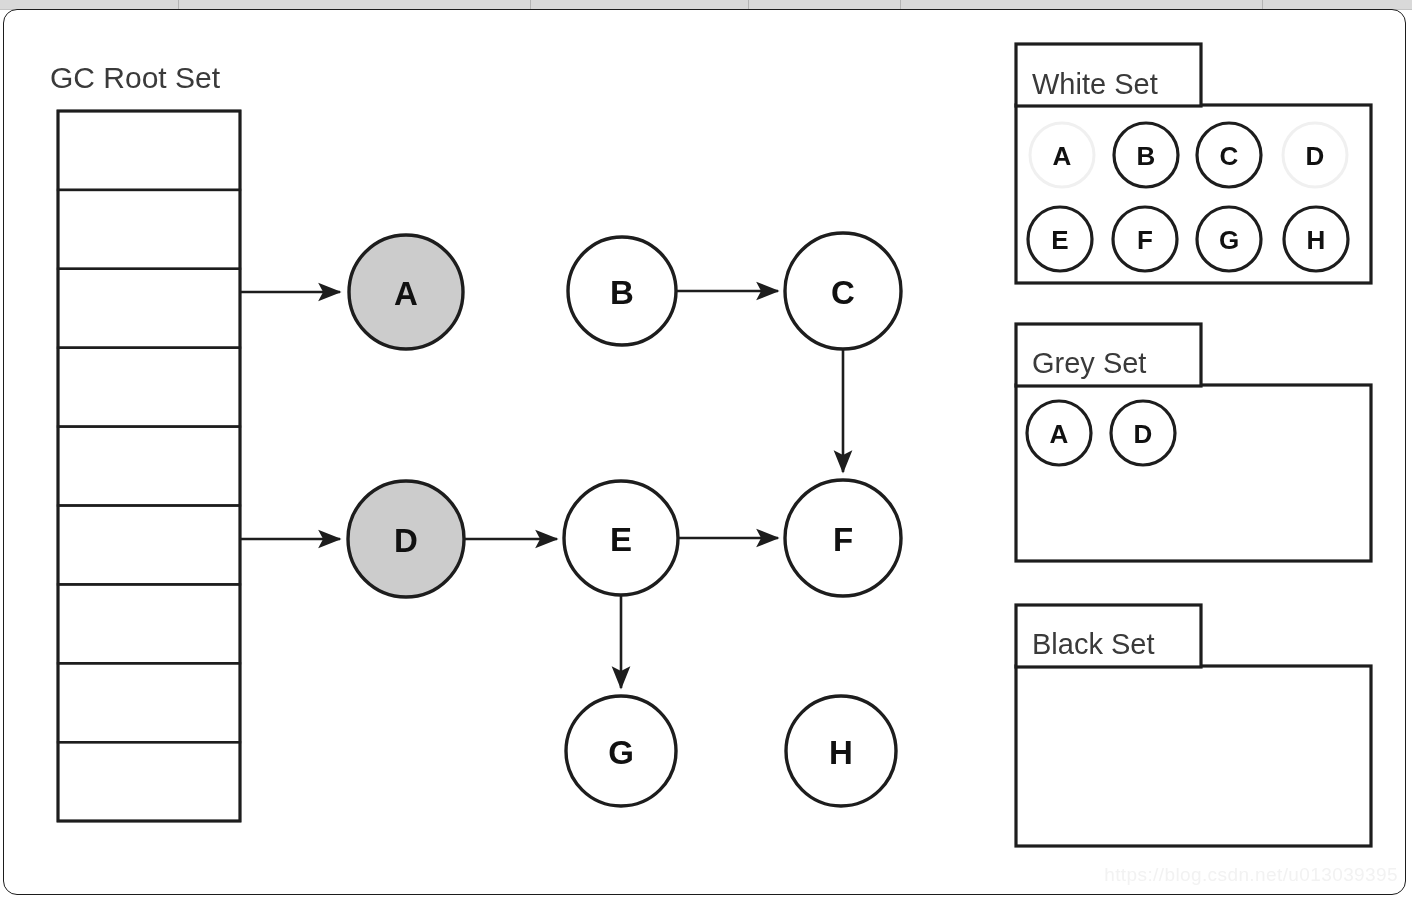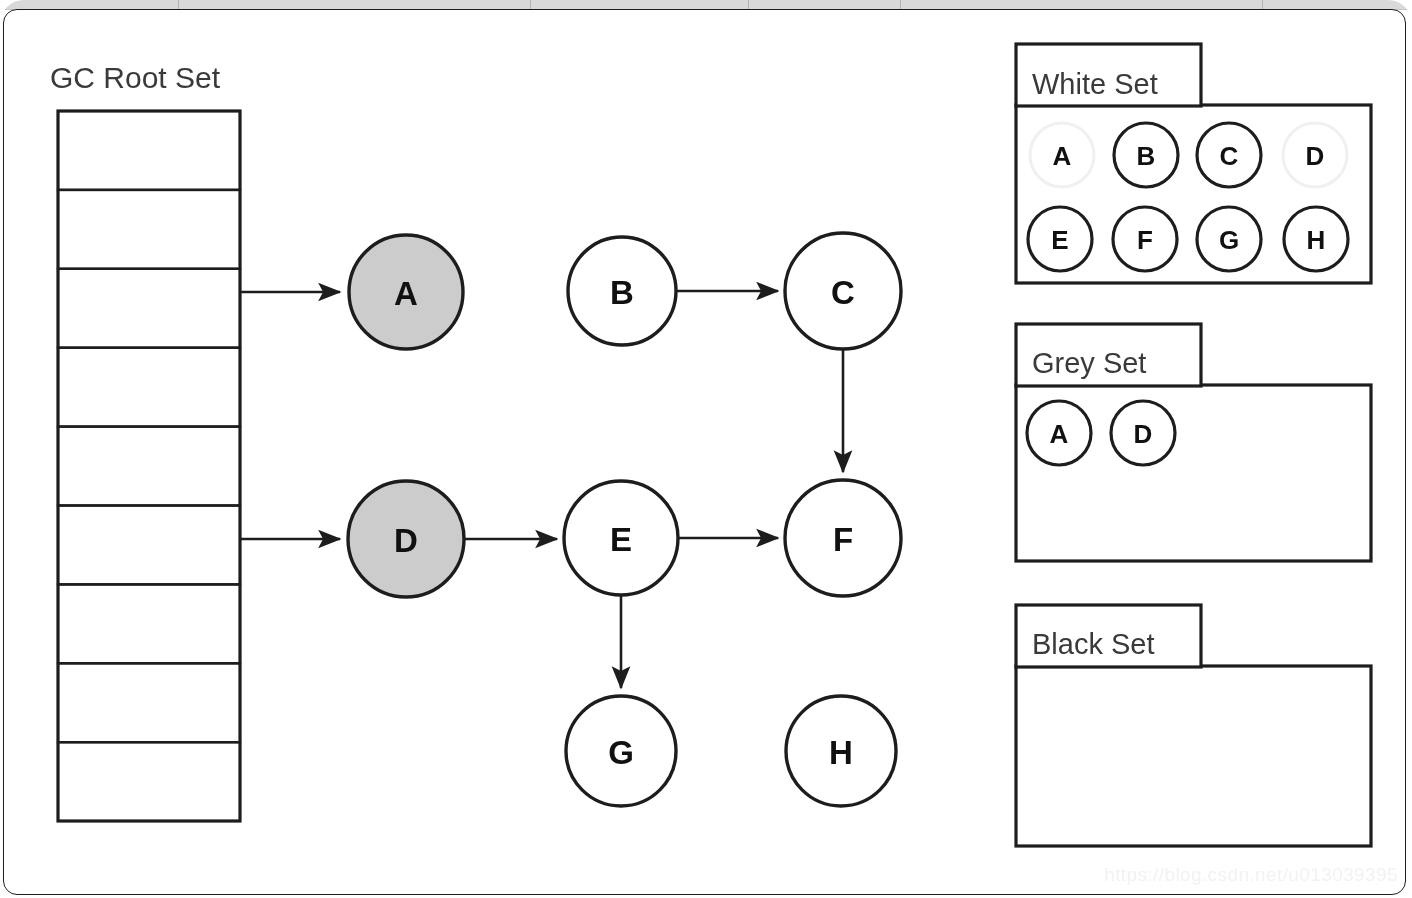--- a/index.html
+++ b/index.html
@@ -10,21 +10,20 @@
   }
   body {
     font-family: "Liberation Sans", sans-serif;
   }
   #canvas {
     position: relative;
     width: 1412px;
     height: 898px;
     background: #ffffff;
     overflow: hidden;
-    border-radius: 24px;
   }
   
   .top-strip {
     position: absolute;
     left: 0; top: 0;
     width: 1412px; height: 9px;
     background: #d9d9d9;
     border-bottom: 1px solid #c4c4c4;
   }
   .top-strip .seam {

